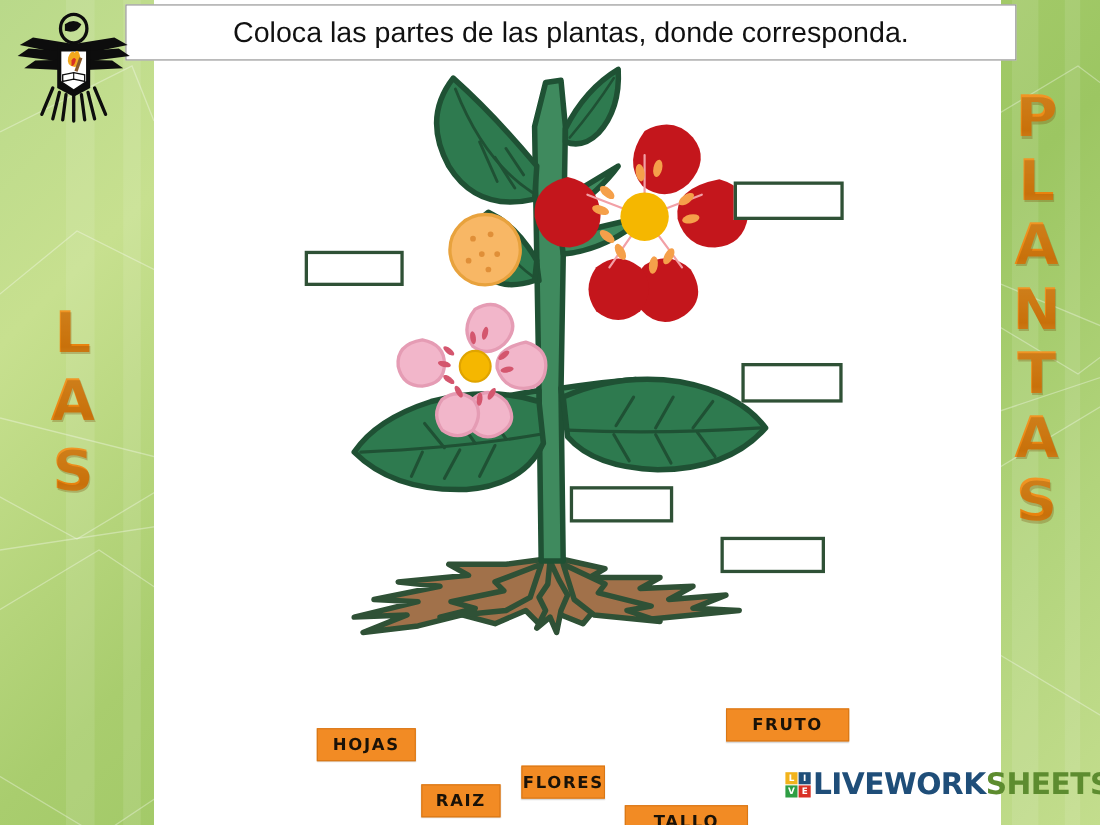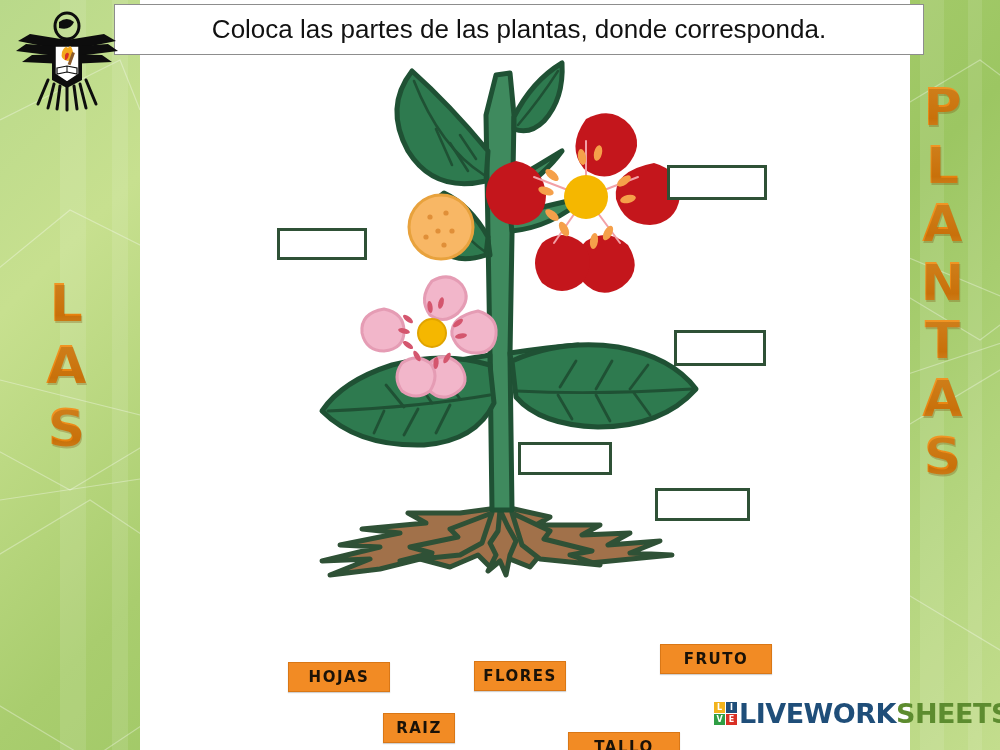--- a/index.html
+++ b/index.html
@@ -340,24 +340,24 @@
       </g>
     </g>
   </svg>
 
   <div class="answer-box" style="left:667px; top:165px; width:100px; height:35px;"></div>
   <div class="answer-box" style="left:277px; top:228px; width:90px; height:32px;"></div>
   <div class="answer-box" style="left:674px; top:330px; width:92px; height:36px;"></div>
   <div class="answer-box" style="left:518px; top:442px; width:94px; height:33px;"></div>
   <div class="answer-box" style="left:655px; top:488px; width:95px; height:33px;"></div>
 
-  <div class="word-tile" style="left:288px; top:662px; width:102px;">
+  <div class="word-tile" style="left:288px; top:662px; width:90px;">
     <span>HOJAS</span>
   </div>
-  <div class="word-tile" style="left:474px; top:661px; width:92px;">
+  <div class="word-tile" style="left:474px; top:696px; width:76px;">
     <span>FLORES</span>
   </div>
   <div class="word-tile" style="left:660px; top:644px; width:112px;text-align:center;">
     <span>FRUTO</span>
   </div>
   <div class="word-tile" style="left:383px; top:713px; width:72px;">
     <span>RAIZ</span>
   </div>
   <div class="word-tile" style="left:568px; top:732px; width:112px;">
     <span>TALLO</span>

